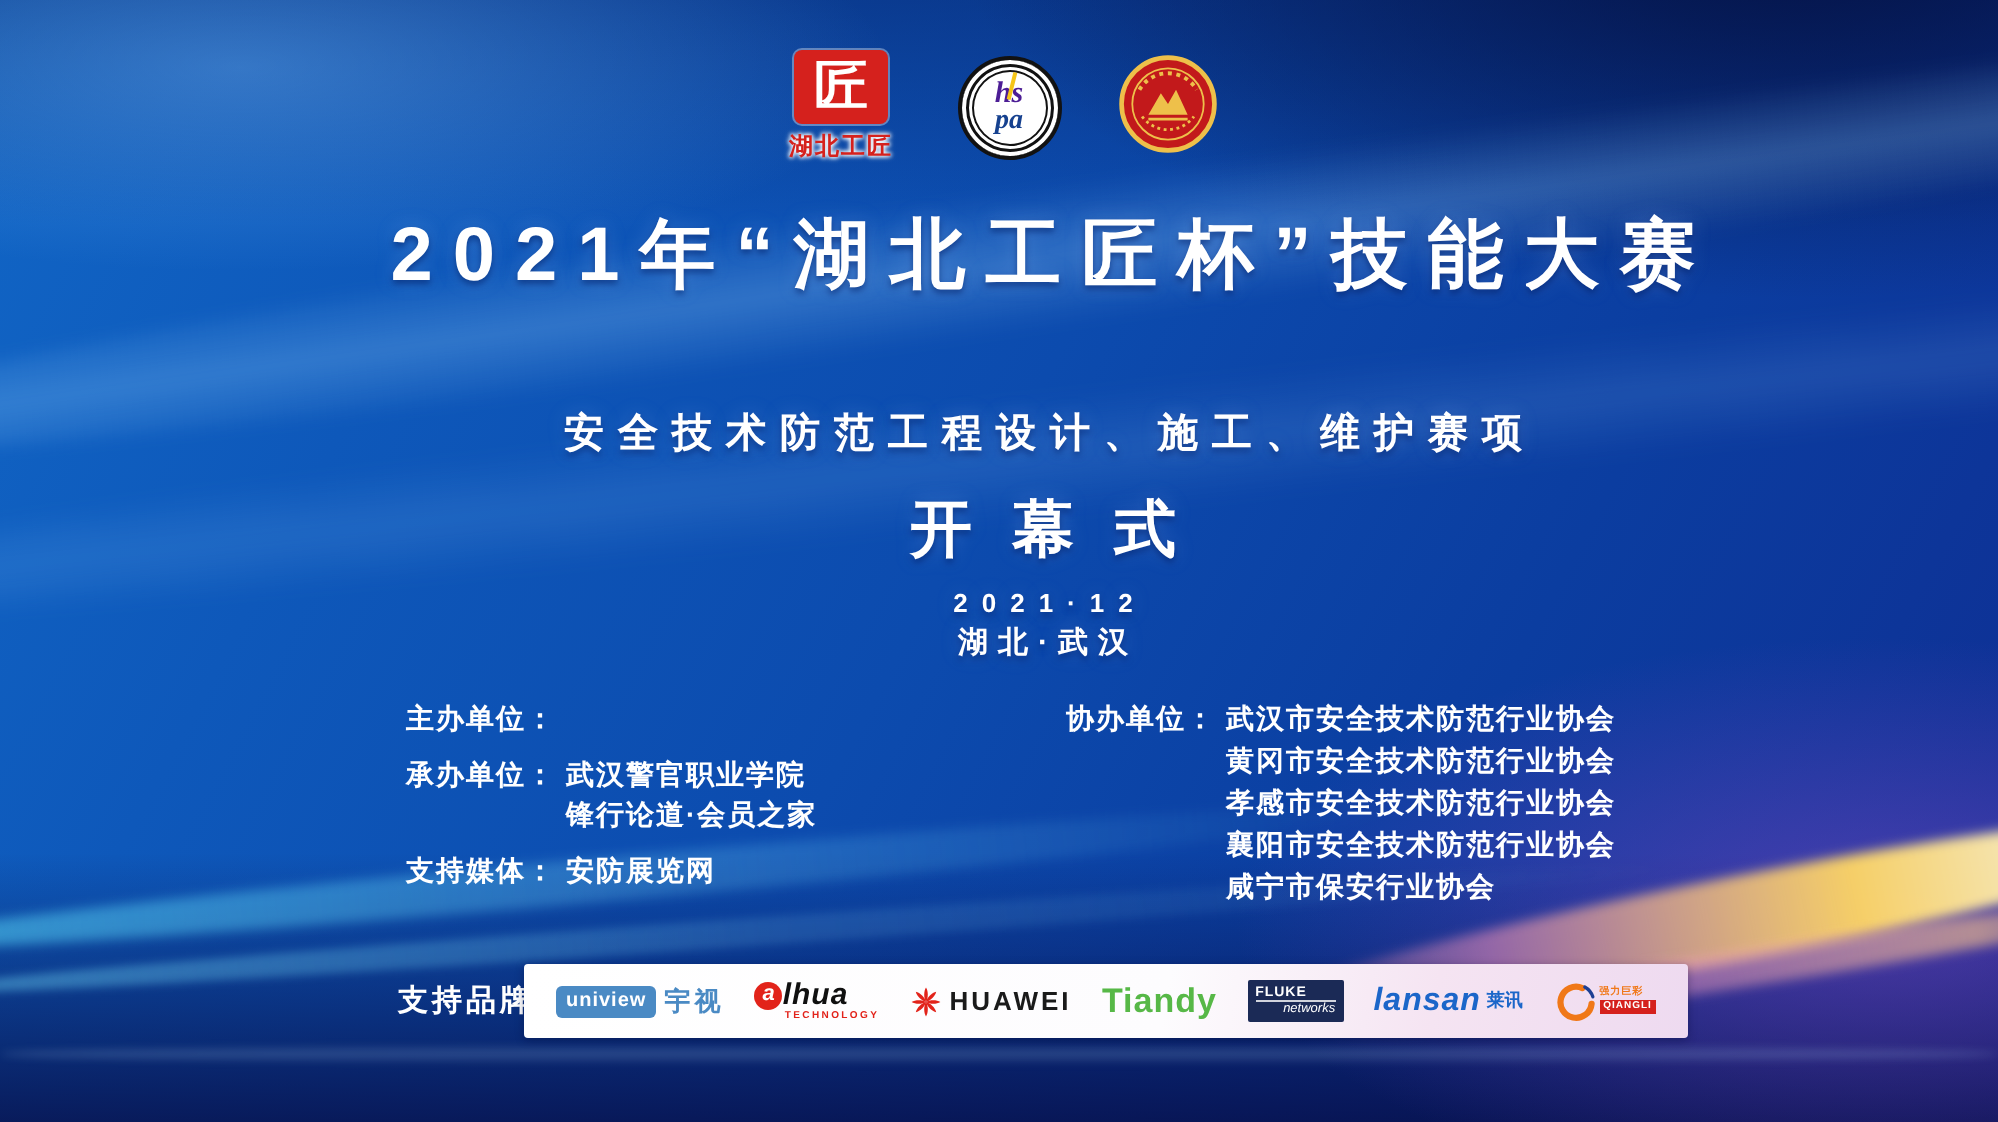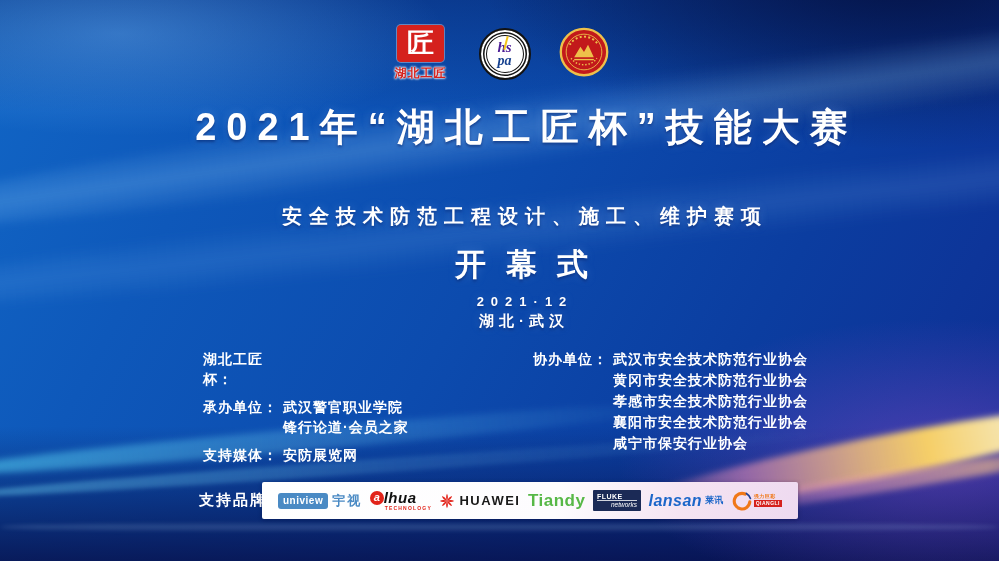--- a/index.html
+++ b/index.html
@@ -65,21 +65,21 @@
   .org-right{left:533px;width:330px;}
   .org-group{display:flex;margin-bottom:8px;}
   .org-label{flex:0 0 80px;color:#fff;font-weight:bold;font-size:14px;line-height:20px;letter-spacing:1px;}
   .org-lines{flex:1;}
   .org-line{color:#fff;font-weight:bold;font-size:14px;line-height:20px;letter-spacing:1px;white-space:nowrap;}
   .org-right .org-line{line-height:21px;}
   .org-right .org-label{line-height:21px;}
 
   
   .brands-label{position:absolute;left:199px;top:491px;color:#fff;font-weight:bold;font-size:15px;letter-spacing:2px;}
-  .brands-bar{position:absolute;left:262px;top:482px;width:536px;height:37px;border-radius:2px;
+  .brands-bar{position:absolute;left:262px;top:482px;width:582px;height:37px;border-radius:2px;
     background:linear-gradient(100deg,#ffffff 0%,#fdfcfe 55%,#f5e4f2 78%,#eedaf0 100%);
     display:flex;align-items:center;justify-content:space-between;padding:0 16px;box-sizing:border-box;
     box-shadow:0 1px 4px rgba(0,10,50,.35);}
   .brand{display:flex;align-items:center;line-height:1;}
   .uv-box{background:#4a8ac4;color:#fff;font-size:10px;font-weight:bold;padding:3px 5px;border-radius:3px;letter-spacing:.5px;}
   .uv-cn{color:#4a8ac4;font-size:13px;font-weight:bold;margin-left:4px;letter-spacing:2px;}
   .dahua{flex-direction:column;align-items:flex-start;}
   .da-row{display:flex;align-items:center;}
   .da-mark{width:14px;height:14px;border-radius:50%;background:#e2231a;color:#fff;font-weight:bold;font-style:italic;
     font-size:11px;display:inline-flex;align-items:center;justify-content:center;}
@@ -144,21 +144,21 @@
 
     <div class="t-line title1">2021年“湖北工匠杯”技能大赛</div>
     <div class="t-line subtitle">安全技术防范工程设计、施工、维护赛项</div>
     <div class="t-line ceremony">开幕式</div>
     <div class="t-line date">2021·12</div>
     <div class="t-line location">湖北·武汉</div>
 
     <div class="orgs">
       <div class="org-col org-left">
         <div class="org-group">
-          <span class="org-label">湖北工匠杯：</span>
+          <span class="org-label">主办单位：</span>
         </div>
         <div class="org-group">
           <span class="org-label">承办单位：</span>
           <div class="org-lines">
             <div class="org-line">武汉警官职业学院</div>
             <div class="org-line">锋行论道·会员之家</div>
           </div>
         </div>
         <div class="org-group">
           <span class="org-label">支持媒体：</span>

